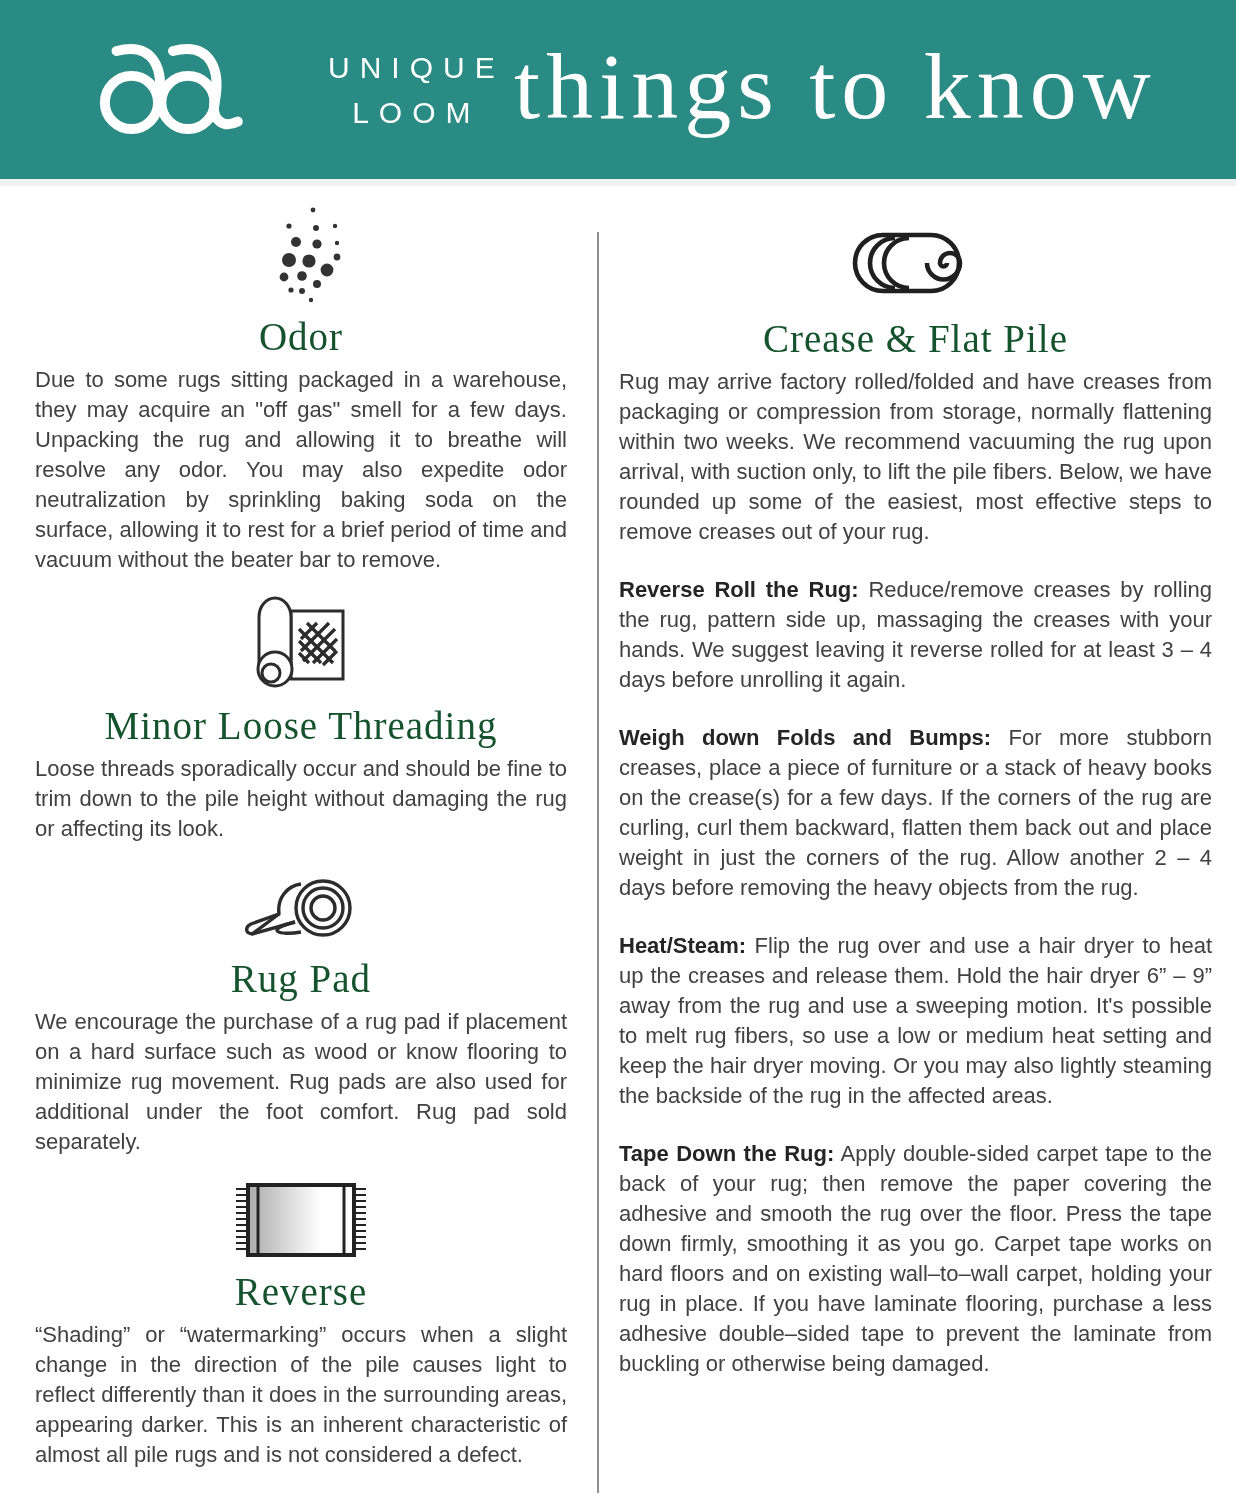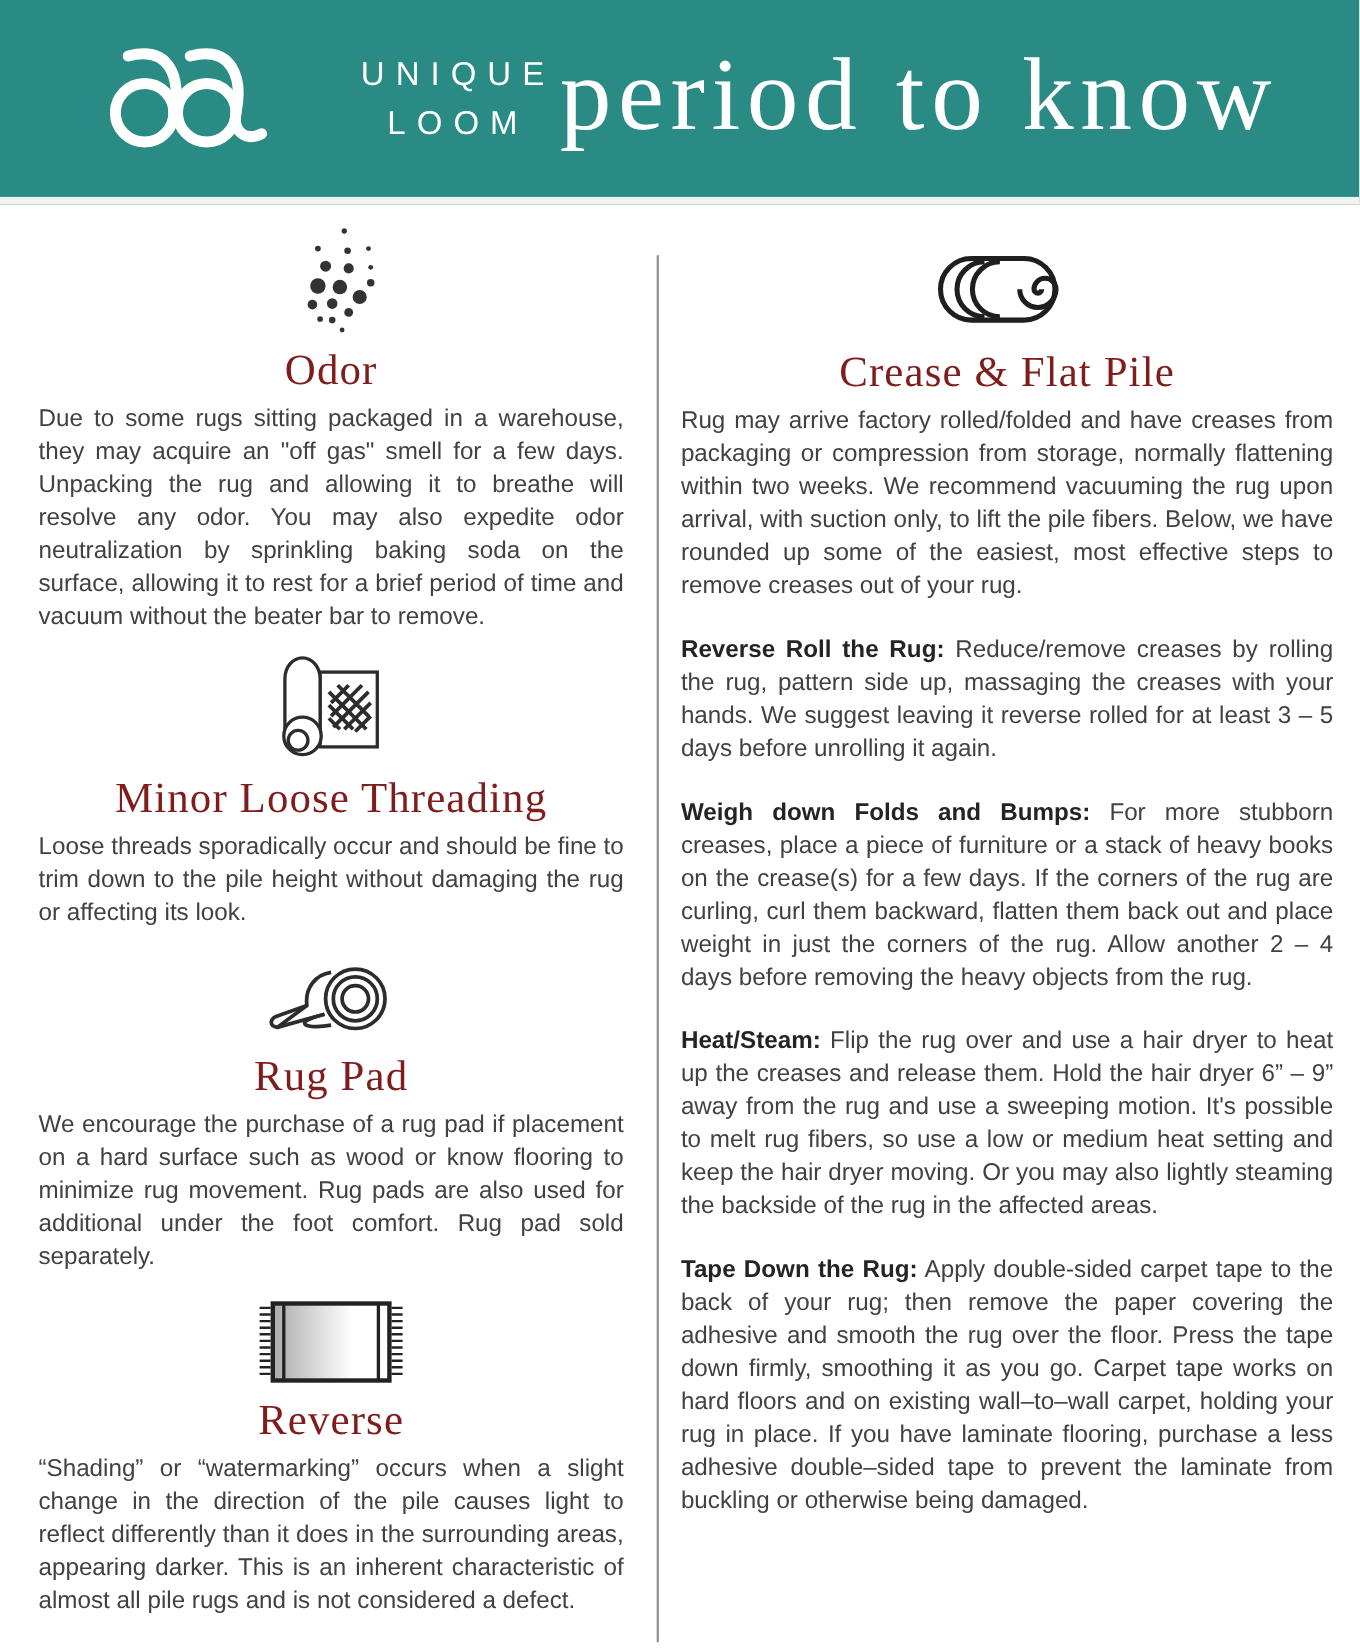--- a/index.html
+++ b/index.html
@@ -46,21 +46,21 @@
   .columns{display:flex;align-items:stretch;padding-top:18px;height:1289px;}
   .col{box-sizing:border-box;}
   .col-left{width:597px;padding:0 30px 0 35px;}
   .divider{width:2px;background:#8f8f8f;margin-top:28px;}
   .col-right{flex:1;padding:0 24px 0 20px;}
   .sec{text-align:center;}
   .icon-wrap{display:flex;justify-content:center;}
   .sec h2{
     font-family:"Liberation Serif", serif;
     font-weight:400;
-    color:#7f1d1d;
+    color:#14532d;
     font-size:39px;
     letter-spacing:1px;
     margin:10px 0 6px 0;
   }
   .body-text{
     text-align:justify;
     color:#414141;
     font-size:22px;
     line-height:30px;
     margin:0;
@@ -89,21 +89,21 @@
           <path d="M20,18 C66,6 78,42 70,80"></path>
           <circle cx="106" cy="80" r="32"></circle>
           <path d="M88,18 C134,6 146,42 138,80 C134,100 148,112 166,103"></path>
         </g>
       </svg>
       <div class="brand-text">
         <div>UNIQUE</div>
         <div>LOOM</div>
       </div>
     </div>
-    <h1 class="masthead-title">period to know</h1>
+    <h1 class="masthead-title">things to know</h1>
   </header>
 
   <main class="columns">
 
     <section class="col col-left">
 
       <div class="sec s1">
         <div class="icon-wrap">
           <svg width="104" height="100" viewBox="0 0 104 100" aria-hidden="true">
             <g fill="#333333">
@@ -209,21 +209,21 @@
               <path d="M48,8 A25,25 0 0 0 48,58"></path>
               <path d="M62,8 A25,25 0 0 0 62,58"></path>
               <path d="M100,33 a3.5,3.5 0 1 1 -7,0 a10,10 0 1 1 20,0 a16.5,16.5 0 1 1 -33,0"></path>
             </g>
           </svg>
         </div>
         <h2>Crease &amp; Flat Pile</h2>
         <p class="body-text">Rug may arrive factory rolled/folded and have creases from packaging or compression from storage, normally flattening within two weeks. We recommend vacuuming the rug upon arrival, with suction only, to lift the pile fibers. Below, we have rounded up some of the easiest, most effective steps to remove creases out of your rug.</p>
       </div>
 
-      <p class="body-text tip"><strong>Reverse Roll the Rug:</strong><span> Reduce/remove creases by rolling the rug, pattern side up, massaging the creases with your hands. We suggest leaving it reverse rolled for at least 3 – 5 days before unrolling it again.</span></p>
+      <p class="body-text tip"><strong>Reverse Roll the Rug:</strong><span> Reduce/remove creases by rolling the rug, pattern side up, massaging the creases with your hands. We suggest leaving it reverse rolled for at least 3 – 4 days before unrolling it again.</span></p>
 
       <p class="body-text tip"><strong>Weigh down Folds and Bumps:</strong><span> For more stubborn creases, place a piece of furniture or a stack of heavy books on the crease(s) for a few days. If the corners of the rug are curling, curl them backward, flatten them back out and place weight in just the corners of the rug. Allow another 2 – 4 days before removing the heavy objects from the rug.</span></p>
 
       <p class="body-text tip"><strong>Heat/Steam:</strong><span> Flip the rug over and use a hair dryer to heat up the creases and release them. Hold the hair dryer 6” – 9” away from the rug and use a sweeping motion. It's possible to melt rug fibers, so use a low or medium heat setting and keep the hair dryer moving. Or you may also lightly steaming the backside of the rug in the affected areas.</span></p>
 
       <p class="body-text tip"><strong>Tape Down the Rug:</strong><span> Apply double-sided carpet tape to the back of your rug; then remove the paper covering the adhesive and smooth the rug over the floor. Press the tape down firmly, smoothing it as you go. Carpet tape works on hard floors and on existing wall–to–wall carpet, holding your rug in place. If you have laminate flooring, purchase a less adhesive double–sided tape to prevent the laminate from buckling or otherwise being damaged.</span></p>
 
     </section>
   </main>
 </div>

